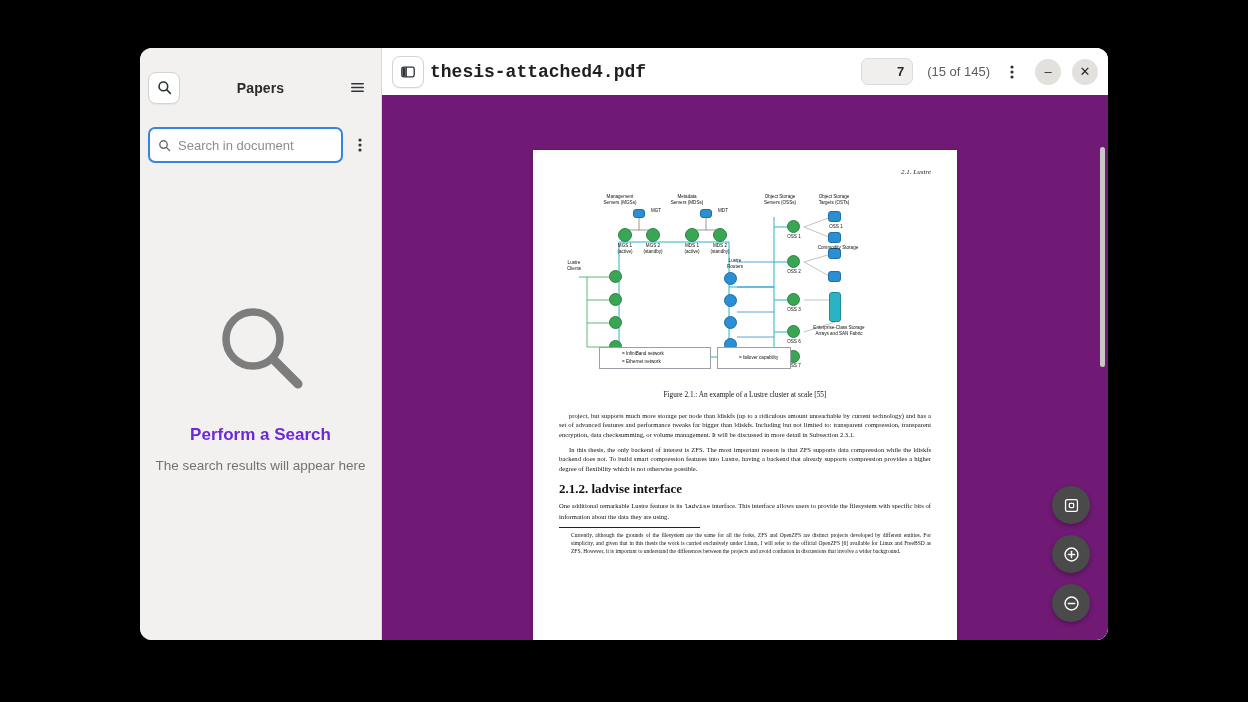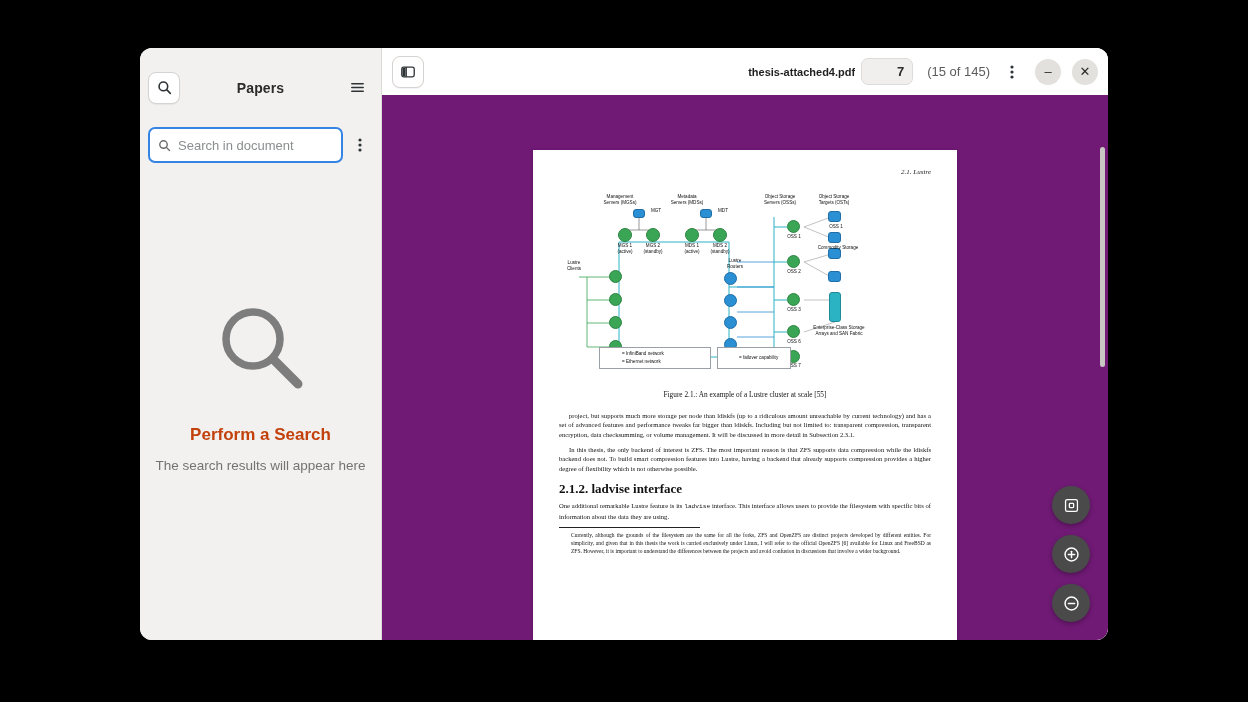--- a/index.html
+++ b/index.html
@@ -117,21 +117,21 @@
   }
 
   .big-search-icon {
     color: #7d7d7d;
     margin-bottom: 22px;
   }
 
   .empty-title {
     font-size: 17px;
     font-weight: bold;
-    color: #c2410c;
+    color: #6d28d9;
     margin-bottom: 12px;
   }
 
   .empty-sub {
     font-size: 13.5px;
     color: #737373;
     text-align: center;
     max-width: 220px;
     line-height: 1.3;
   }
@@ -152,27 +152,28 @@
     flex: none;
     display: flex;
     align-items: center;
     padding: 0 10px;
     gap: 6px;
     background: #ffffff;
   }
 
   .doc-title {
     flex: 1;
-    text-align: right;
-    font-size: 11px;
+    text-align: left;
+    font-size: 18px;
     font-weight: bold;
     color: #1f1f1f;
     white-space: nowrap;
     overflow: hidden;
     text-overflow: ellipsis;
+    font-family: Liberation Mono, monospace;
   }
 
   .page-entry {
     width: 52px;
     height: 27px;
     background: #f0efee;
     border: 1px solid #dedbd8;
     border-radius: 7px;
     display: flex;
     align-items: center;

